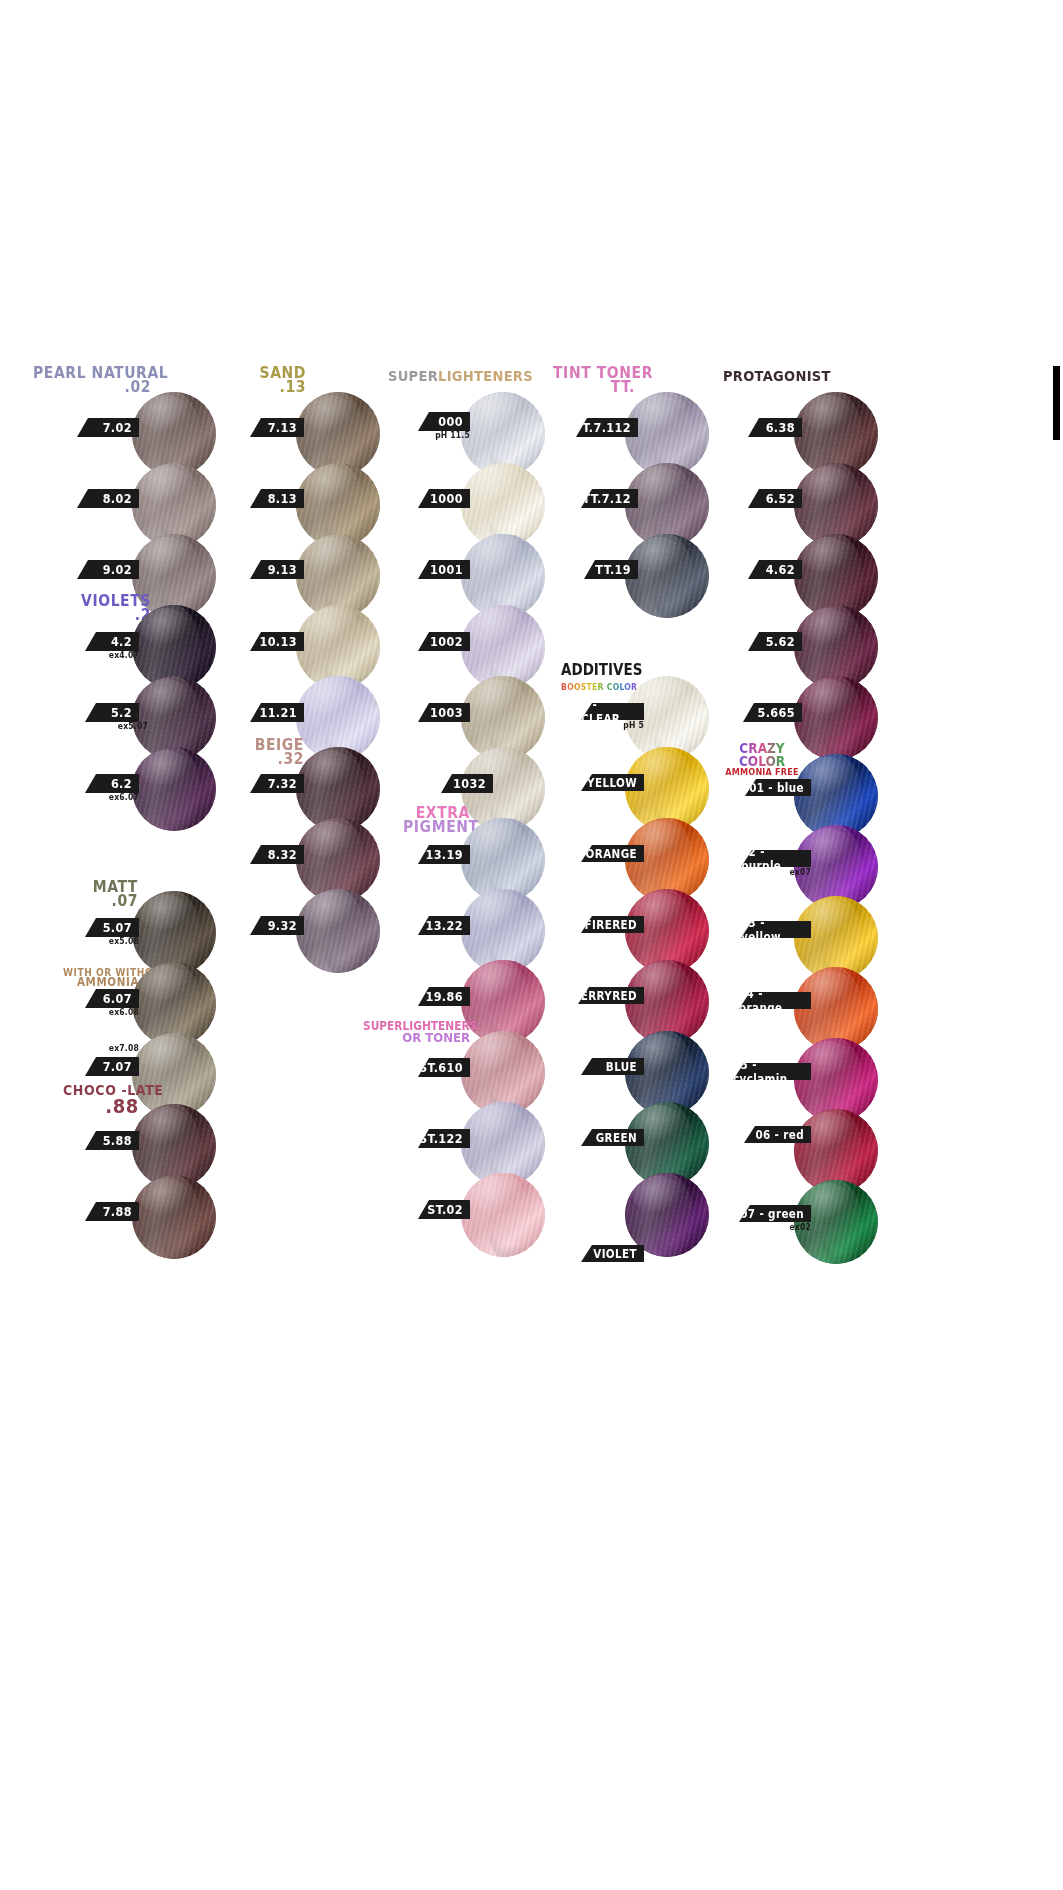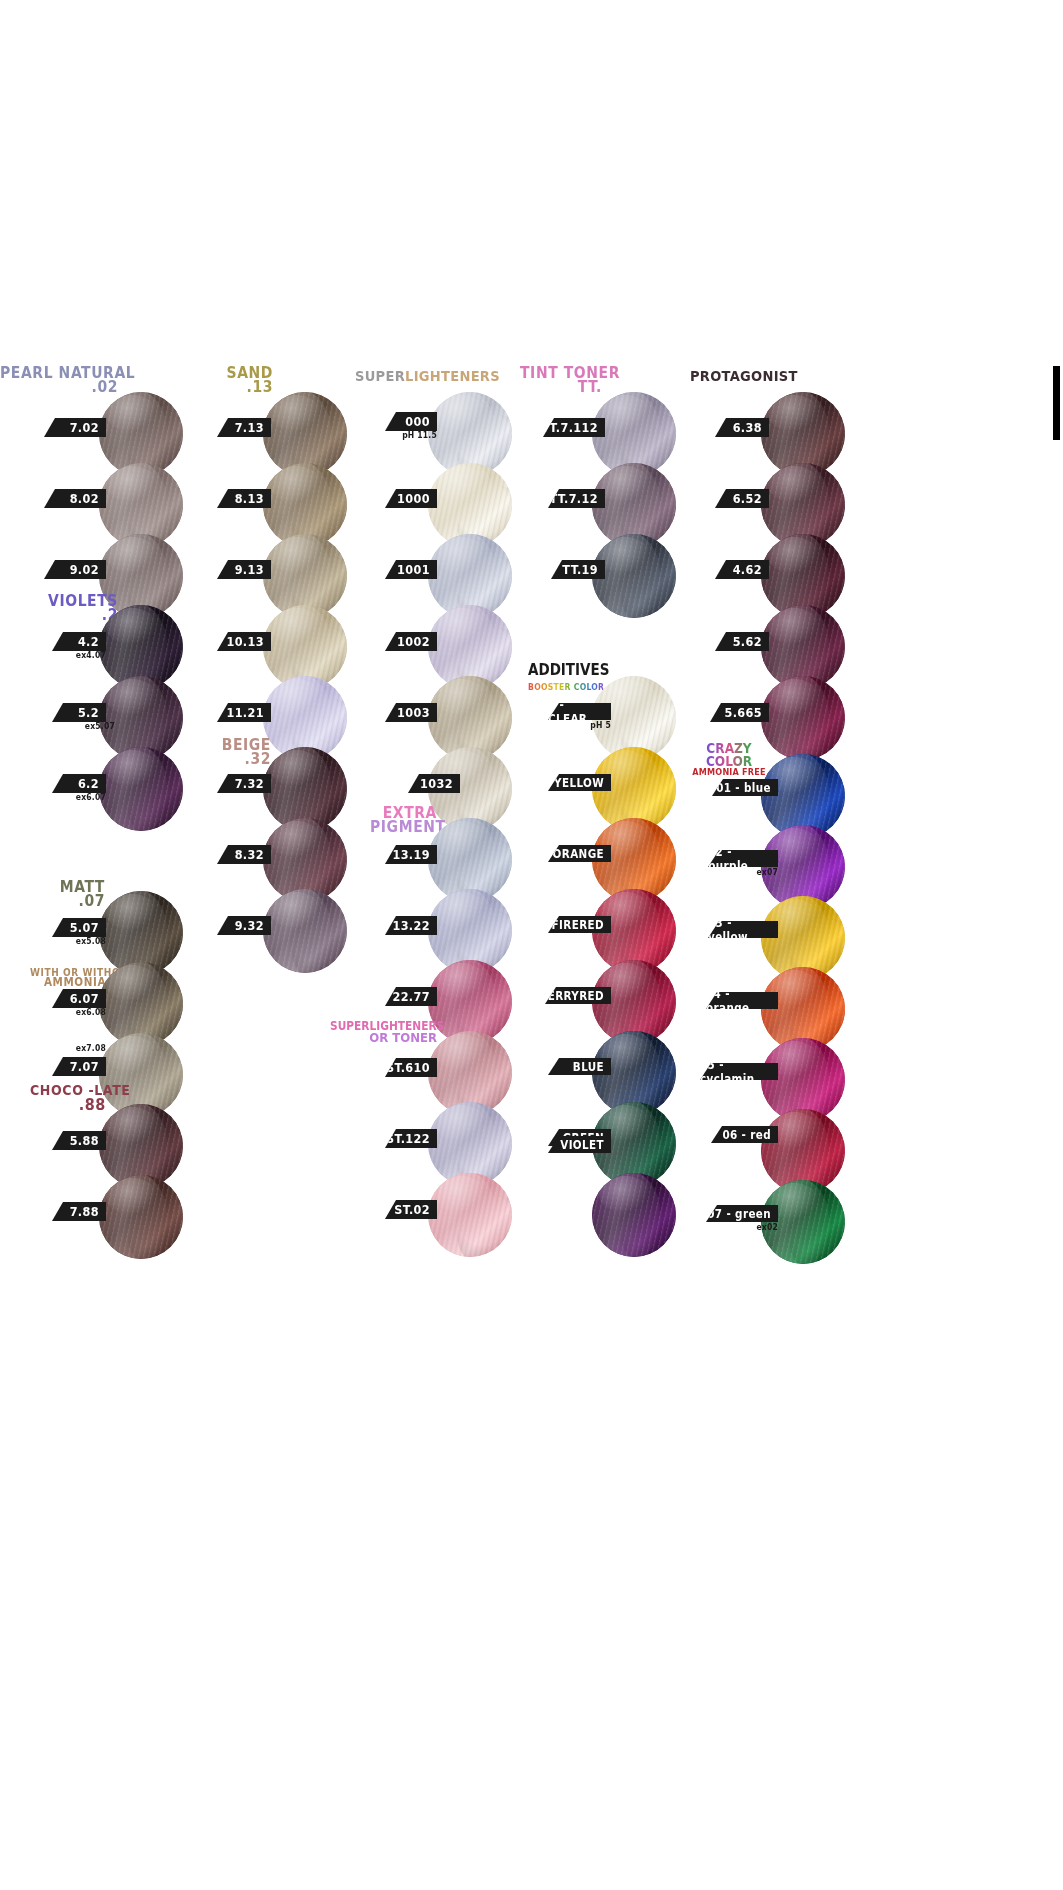--- a/index.html
+++ b/index.html
@@ -3,21 +3,21 @@
 <meta charset="utf-8">
 <style>
   html,body{margin:0;padding:0;}
   body{
     width:1063px;height:1890px;
     background:#ffffff;
     font-family:"DejaVu Sans Condensed","Liberation Sans",sans-serif;
     overflow:hidden;position:relative;
   }
   
-  #page{position:absolute;inset:0;background:#fff;}
+  #page{position:absolute;inset:0;background:#fff;margin-left:33px;}
   .edge-bar{position:absolute;right:3px;top:366px;width:7px;height:74px;background:#000;}
 
   
   .column{position:absolute;top:0;}
   .swatch{
     position:absolute;
     width:84px;height:84px;border-radius:50%;
     overflow:hidden;
   }
   .swatch .hairA,.swatch .hairB{position:absolute;inset:0;}
@@ -210,21 +210,21 @@
         <div class="swirl2"></div>
         <div class="gloss"></div>
     </div>
     <div class="sublabel" style="left:52px;top:1043px;width:54px;">ex7.08</div>
     <div class="tag" style="left:52px;top:1057px;width:54px;">
         <span>7.07</span>
       </div>
 
     <div class="fam" style="left:30px;top:1084px;width:76px;line-height:.94;">
       <span class="l1" style="color:#8d3d4b;font-size:14px;">CHOCO -LATE</span>
-      <span class="l2" style="color:#8d3d4b;font-size:16px;">.88</span>
+      <span class="l2" style="color:#8d3d4b;font-size:20px;">.88</span>
     </div>
 
     <div class="swatch" style="left:99px;top:1104px;background:#45282c;">
       <div class="hairA" style="background:linear-gradient(135deg,#553236 0%,#351f23 45%,#643c41 70%,#271719 100%);"></div>
       <div class="strands"></div>
         <div class="swirl"></div>
         <div class="swirl2"></div>
         <div class="gloss"></div>
     </div>
     <div class="tag" style="left:52px;top:1131px;width:54px;">
@@ -443,21 +443,21 @@
       </div>
 
     <div class="swatch" style="left:428px;top:960px;background:#b84a74;">
       <div class="hairA" style="background:linear-gradient(135deg,#c85a84 0%,#a33c63 45%,#d97a9c 70%,#8e2f52 100%);"></div>
       <div class="strands"></div>
         <div class="swirl"></div>
         <div class="swirl2"></div>
         <div class="gloss"></div>
     </div>
     <div class="tag" style="left:385px;top:987px;width:52px;">
-        <span>22.77</span>
+        <span>19.86</span>
       </div>
 
     <div style="position:absolute;left:330px;top:1021px;width:107px;text-align:right;line-height:.94;font-weight:bold;">
       <div style="font-size:11.8px;color:#e06bb0;">SUPERLIGHTENERS</div>
       <div style="font-size:13px;color:#c07ad8;">OR TONER</div>
     </div>
 
     <div class="swatch" style="left:428px;top:1031px;background:#c98d95;">
       <div class="hairA" style="background:linear-gradient(135deg,#d79ba3 0%,#b97d86 45%,#e6b4bb 70%,#a86d77 100%);"></div>
       <div class="strands"></div>
@@ -614,21 +614,21 @@
         <span>GREEN</span>
       </div>
 
     <div class="swatch" style="left:592px;top:1173px;background:#3d1348;">
       <div class="hairA" style="background:linear-gradient(135deg,#4d185a 0%,#2c0d34 45%,#642274 70%,#1e0824 100%);"></div>
       <div class="strands"></div>
         <div class="swirl"></div>
         <div class="swirl2"></div>
         <div class="gloss"></div>
     </div>
-    <div class="tag small" style="left:548px;top:1136px;width:63px;">
+    <div class="tag small" style="left:548px;top:1245px;width:63px;">
         <span>VIOLET</span>
       </div>
   </div>
 
   <div class="column">
     <div style="position:absolute;left:690px;top:368px;white-space:nowrap;font-weight:bold;font-size:14.5px;color:#3b2b33;letter-spacing:.3px;">
       <span>PROTAGONIST</span>
     </div>
 
     <div class="swatch" style="left:761px;top:392px;background:#46272a;">

